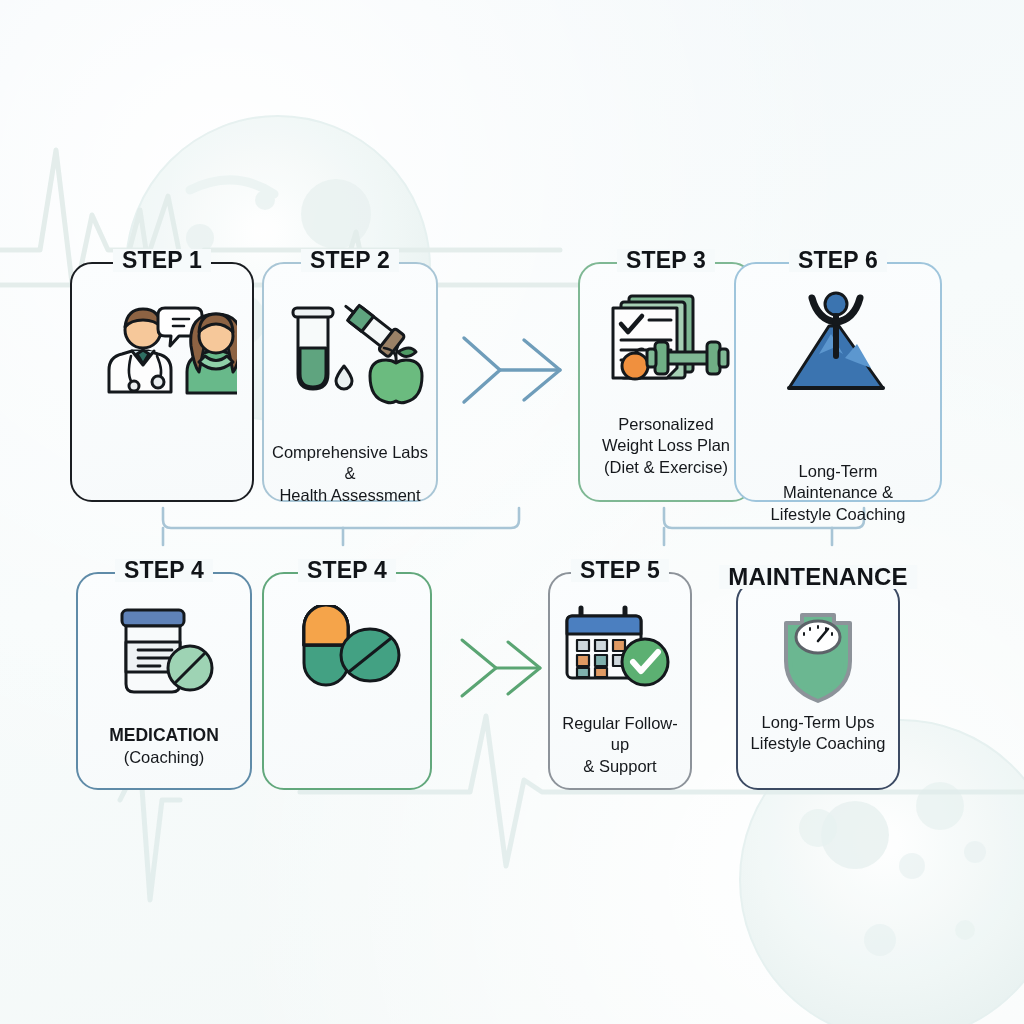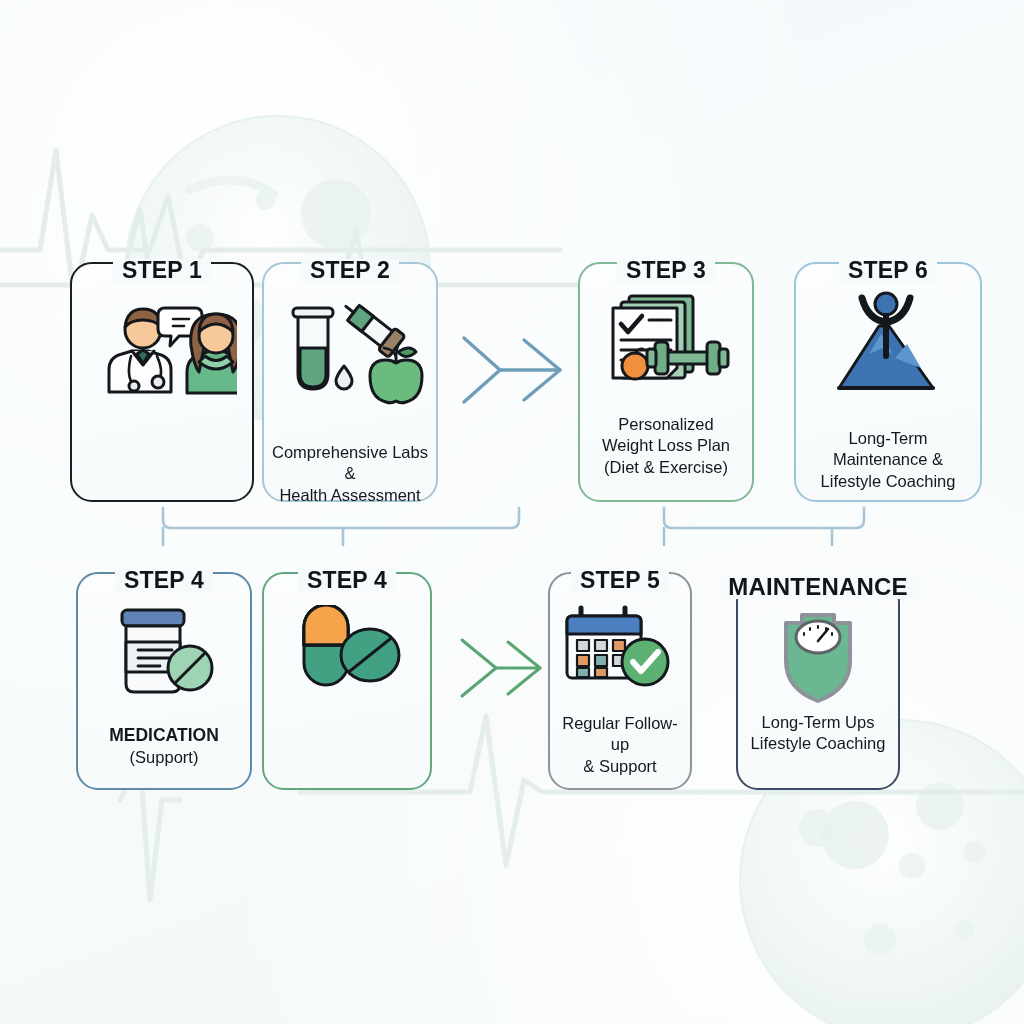--- a/index.html
+++ b/index.html
@@ -34,21 +34,20 @@
   .card-head{
     position:absolute;
     top:-15px;left:50%;transform:translateX(-50%);
     padding:0 9px;
     background:#f6fafb;
     font-weight:bold;
     color:#111418;
     white-space:nowrap;
     letter-spacing:.2px;
     line-height:1;
-    margin-top:10px;
   }
   .card-head.sz-step{font-size:23px;}
   .card-head.sz-maint{font-size:24px;}
 
   .icon-wrap{
     width:100%;
     display:flex;align-items:center;justify-content:center;
     flex:0 0 auto;
   }
   .caption{
@@ -237,21 +236,21 @@
         </g>
       </svg>
     </div>
     <div class="caption" style="margin-top:12px;">
       <span class="ln">Personalized</span>
       <span class="ln">Weight Loss Plan</span>
       <span class="ln">(Diet &amp; Exercise)</span>
     </div>
   </div>
 
-  <div class="card" style="left:794px;top:262px;width:188px;height:240px;border-color:#9fc5dc;">
+  <div class="card" style="left:734px;top:262px;width:208px;height:240px;border-color:#9fc5dc;gap:33px;">
     <div class="card-head sz-step">STEP 6</div>
     <div class="icon-wrap" style="height:124px;padding-top:16px;">
       <svg width="118" height="112" viewBox="0 0 118 112">
         <g stroke="#14181c" stroke-width="3" stroke-linejoin="round" stroke-linecap="round">
 
           <path d="M10 102 L50 40 L60 40 L104 102 Z" fill="#3b74b0"></path>
           <path d="M40 68 L52 48 L64 68 L54 62 Z" fill="#5c97cf" stroke="none"></path>
           <path d="M66 72 L78 58 L92 82 L76 76 Z" fill="#5c97cf" stroke="none"></path>
           <path d="M10 102 L104 102" stroke-width="4"></path>
 
@@ -278,21 +277,21 @@
           <path d="M20 20 h54 v58 q0 8 -8 8 h-38 q-8 0-8-8 Z" fill="#f8fafb"></path>
           <rect x="20" y="36" width="54" height="30" fill="#eef2f4"></rect>
           <path d="M32 44 h34 M32 52 h34 M32 60 h22" stroke-width="2.8"></path>
           <circle cx="84" cy="62" r="22" fill="#9ed3b4"></circle>
           <path d="M70 76 L98 48" stroke-width="3"></path>
         </g>
       </svg>
     </div>
     <div class="caption bold" style="margin-top:16px;">
       <span class="ln">MEDICATION</span>
-      <span class="ln sub">(Support)</span>
+      <span class="ln sub">(Coaching)</span>
     </div>
   </div>
 
   <div class="card" style="left:262px;top:572px;width:170px;height:218px;border-color:#62a87c;">
     <div class="card-head sz-step">STEP 4</div>
     <div class="icon-wrap" style="height:104px;padding-top:20px;">
       <svg width="118" height="82" viewBox="0 0 118 82">
         <g stroke="#14181c" stroke-width="3" stroke-linejoin="round" stroke-linecap="round">
           <path d="M16 22 a22 22 0 0 1 44 0 v36 a22 22 0 0 1 -44 0 Z" fill="#43a183"></path>
           <path d="M16 22 a22 22 0 0 1 44 0 v18 h-44 Z" fill="#f5a councils"></path>

